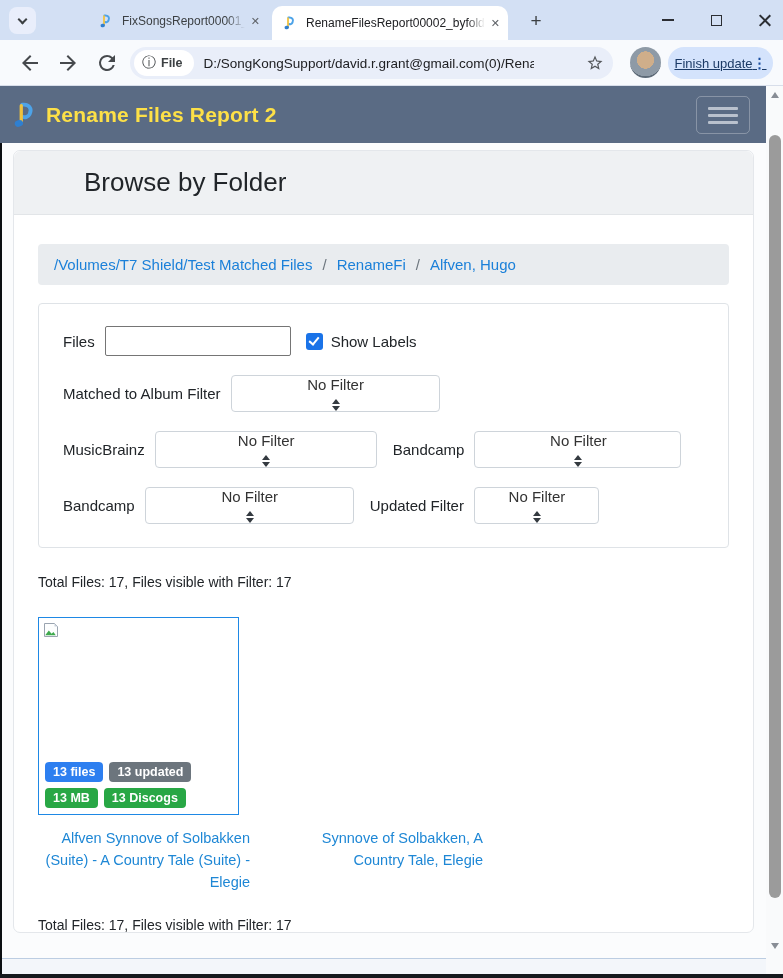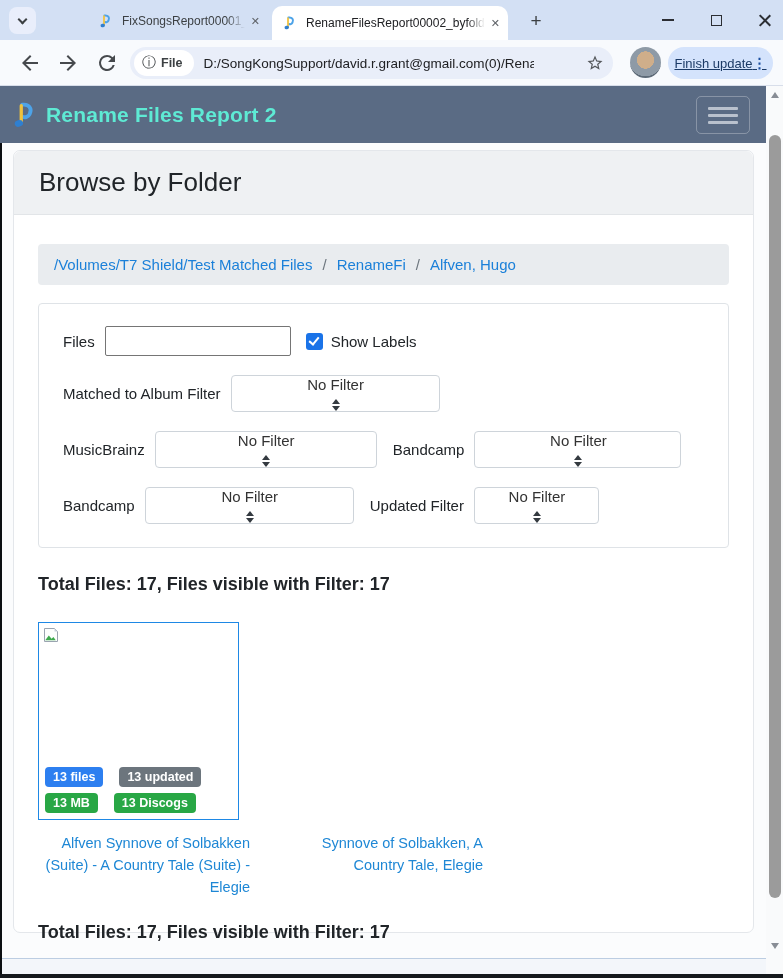--- a/index.html
+++ b/index.html
@@ -53,32 +53,32 @@
     background:radial-gradient(circle at 50% 42%, #cfae8a 0 36%, #8e9aa6 37% 68%, #5d6a77 69%); }
   .action-pill { position:absolute; left:668px; top:47px; width:105px; height:32px; background:#d4e3fc;
     border-radius:16px; display:flex; align-items:center; justify-content:center; gap:0;
     font-size:13px; color:#1b3a66; cursor:pointer;text-decoration:underline; }
   .dots-v { font-size:14px; font-weight:700; color:#17ay; color:#1a4fa0; letter-spacing:0; }
 
   
   .navbar { position:absolute; top:86px; left:0; width:766px; height:57px; background:#5a6b84;
     display:flex; align-items:center; }
   .navbar .logo { margin-left:10px; }
-  .navbar .app-title { margin-left:6px; color:#5eead4; font-size:21px; font-weight:600; letter-spacing:.2px; }
+  .navbar .app-title { margin-left:6px; color:#fde047; font-size:21px; font-weight:600; letter-spacing:.2px; }
   .hamburger { position:absolute; right:16px; top:10px; width:54px; height:38px; border:1px solid rgba(255,255,255,.28);
     border-radius:5px; display:flex; flex-direction:column; align-items:center; justify-content:center; gap:4px; cursor:pointer; }
   .hamburger .bar { width:30px; height:3px; background:#b9c1cd; border-radius:1px; }
 
   
   .page { position:absolute; top:143px; left:2px; width:764px; height:831px; background:#fbfcfd; }
   .card-outer { position:absolute; left:11px; top:7px; width:741px; height:783px; background:#fff;
     border:1px solid #e4e7eb; border-radius:7px; }
   .jumbotron { height:64px; background:#eff1f3; border-bottom:1px solid #e2e5e8; border-radius:7px 7px 0 0;
     display:flex; align-items:center; padding-left:25px; }
-  .jumbotron h1 { font-size:26px; font-weight:500; color:#212529; }
+  .jumbotron h1 { font-size:26px; font-weight:500; color:#212529;margin-left:45px; }
 
   .content { padding:0 24px; }
 
   .breadcrumb { margin-top:29px; background:#e9ecef; border-radius:4px; padding:12px 16px;
     font-size:15px; display:flex; align-items:center; flex-wrap:wrap; }
   .crumb { color:#1b80d9; text-decoration:none; cursor:pointer; }
   .crumb-sep { color:#6c757d; padding:0 10px; }
 
   .filter-panel { margin-top:18px; border:1px solid #dfe3e7; border-radius:4px; padding:22px 24px 4px 24px; }
   .f-row { display:flex; align-items:center; margin-bottom:19px; font-size:15px; color:#212529; }
@@ -91,27 +91,27 @@
   .cbx-label { margin-left:8px; }
 
   .select { height:37px; border:1px solid #ced4da; border-radius:4px; background:#fff; color:#333;
     display:flex; align-items:center; justify-content:space-between; padding:0 11px 0 12px; cursor:pointer;flex-direction:column; }
   .sel-arrows { display:flex; flex-direction:column; gap:2px; }
   .tri-u { width:0; height:0; border-left:4px solid transparent; border-right:4px solid transparent; border-bottom:5px solid #343a40; }
   .tri-d { width:0; height:0; border-left:4px solid transparent; border-right:4px solid transparent; border-top:5px solid #343a40; }
   .w210 { width:209px; } .w222 { width:222px; } .w207 { width:207px; } .w125 { width:125px; }
   .ml16 { margin-left:16px; }
 
-  .totals { margin-top:26px; font-size:18px; font-weight:700; color:#212529; }
+  .totals { margin-top:26px; font-size:14px; font-weight:400; color:#212529; }
 
   .album-row { margin-top:27px; display:flex; gap:32px; }
   .album-card { width:201px; height:198px; border:1px solid #1e88e5; position:relative; background:#fff; cursor:pointer; }
   .broken-img { position:absolute; top:4px; left:4px; }
   .badges { position:absolute; left:6px; bottom:6px; }
-  .badge-row { display:flex; gap:16px; margin-top:6px; }
+  .badge-row { display:flex; gap:6px; margin-top:6px; }
   .badge { padding:3px 8px; border-radius:4px; color:#fff; font-weight:700; font-size:12.5px; white-space:nowrap; }
   .badge.primary { background:#2d7ff0; }
   .badge.secondary { background:#6c757d; }
   .badge.success { background:#28a745; }
 
   .title-row { margin-top:13px; display:flex; gap:21px;text-align:right; }
   .album-title { width:212px; font-size:14.5px; line-height:1.5; color:#1e87d5; text-decoration:none; cursor:pointer; }
 
   .totals.bottom { margin-top:24px; }
 

